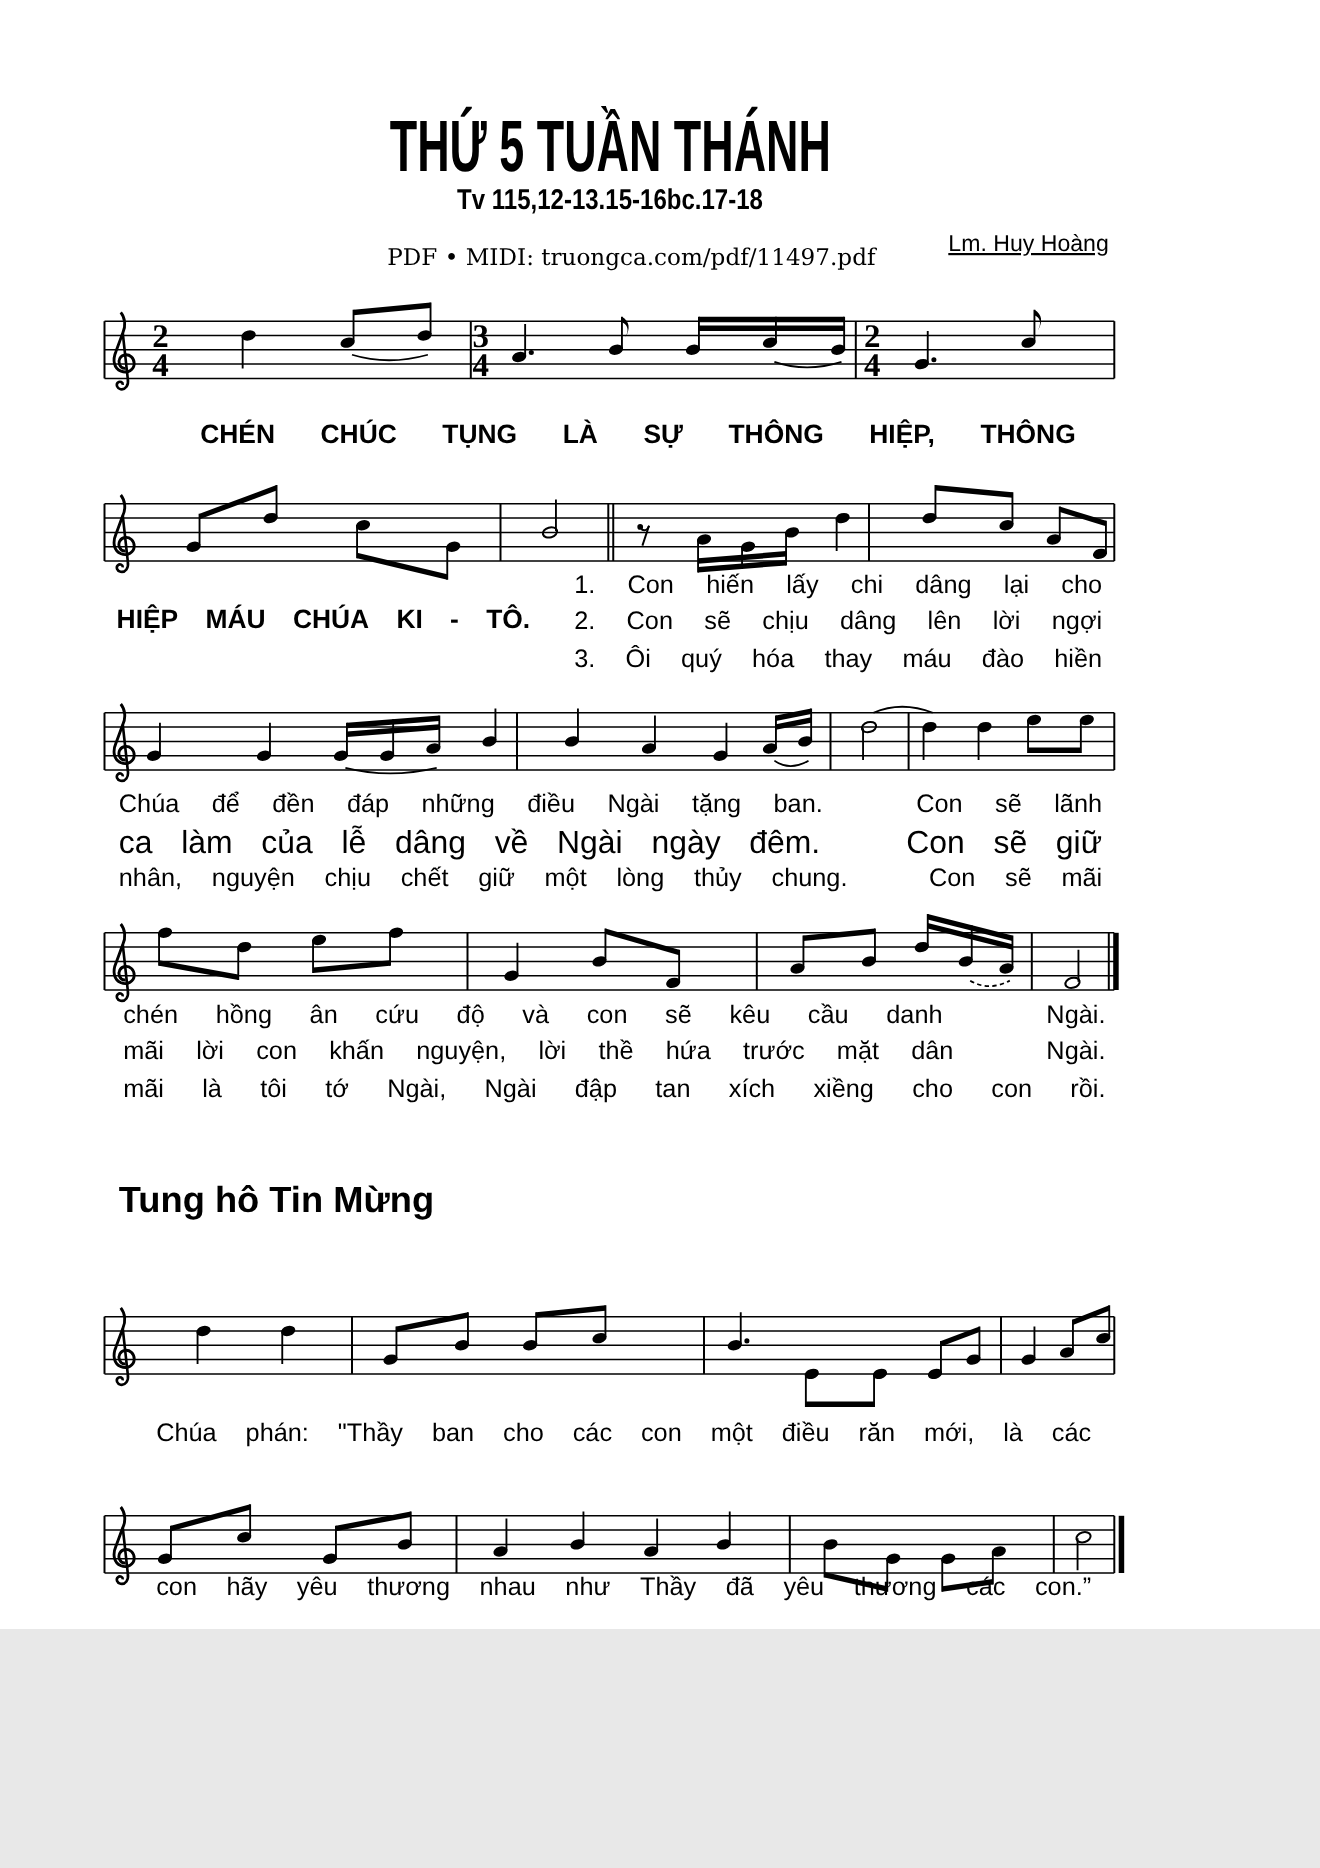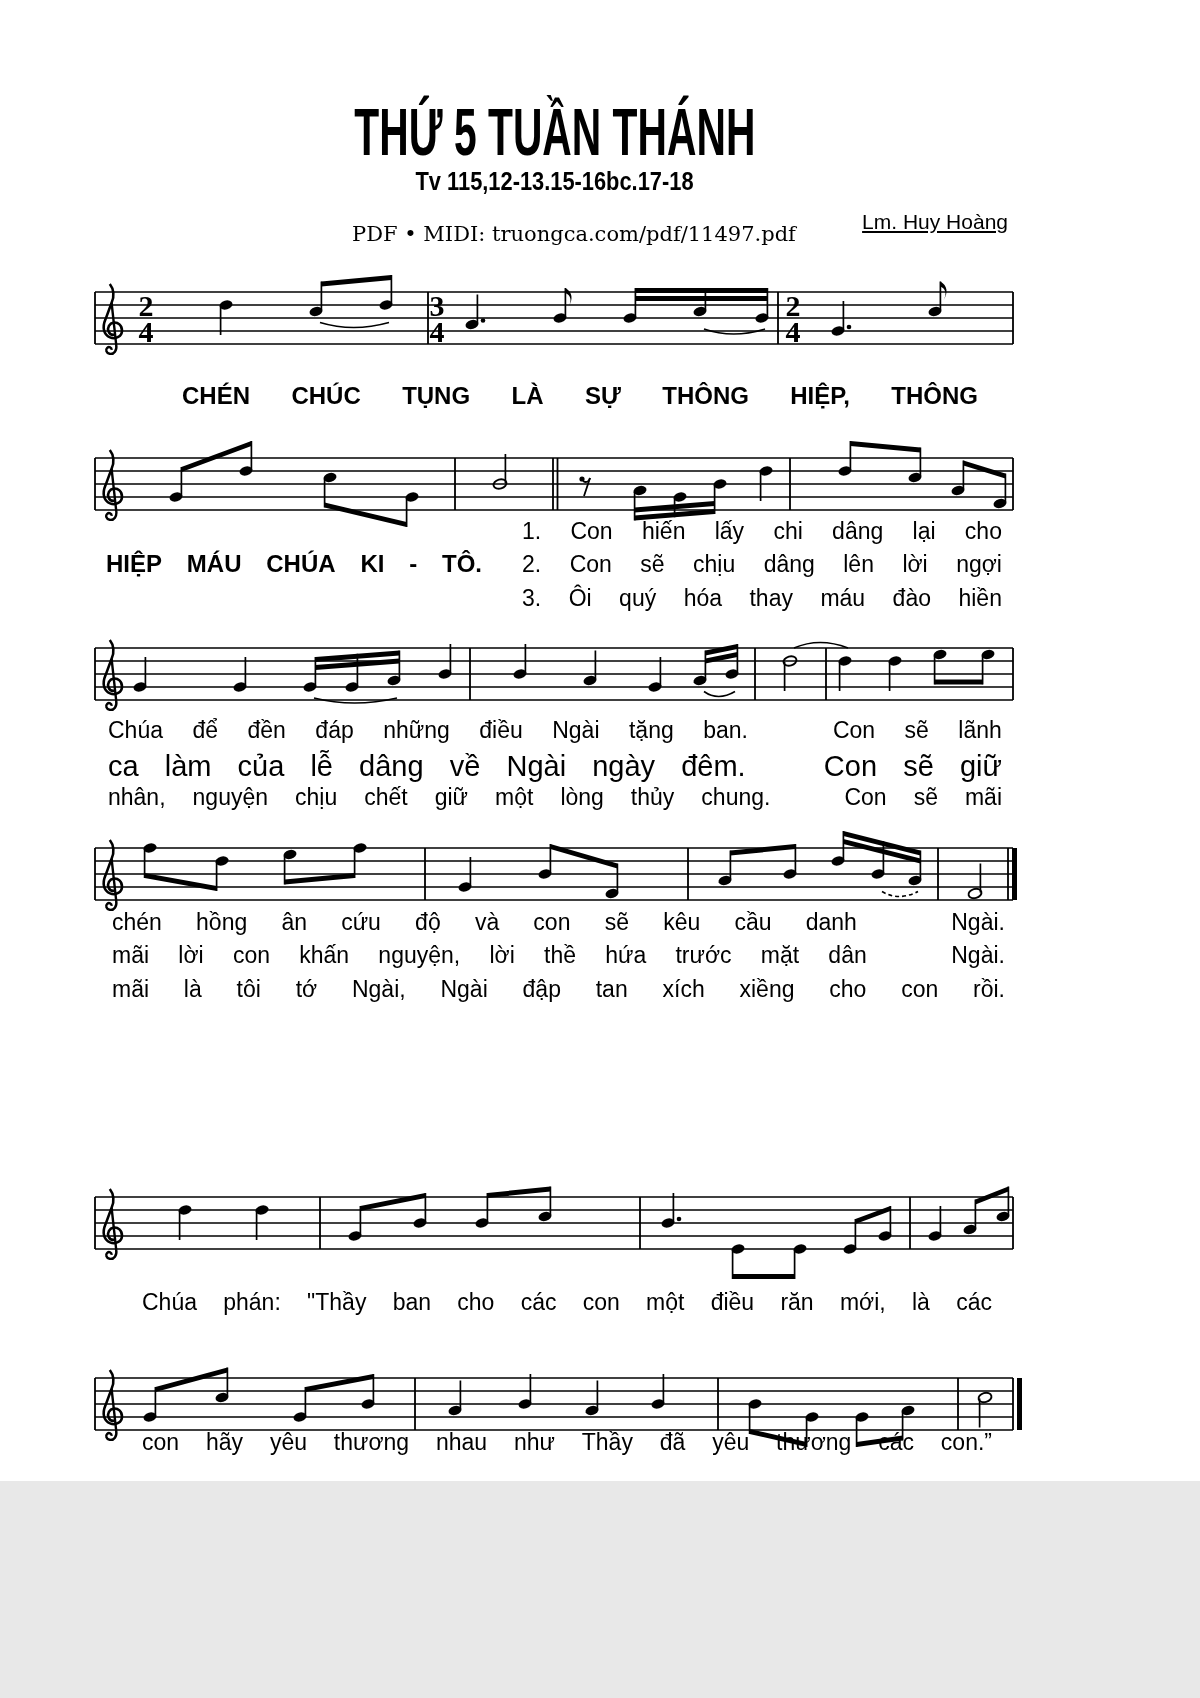--- a/index.html
+++ b/index.html
@@ -26,20 +26,21 @@
 
 <div id="page">
   <div class="abs" id="title-wrap">
     <span id="title">THỨ 5 TUẦN THÁNH</span>
   </div>
   <div class="abs" id="subtitle-wrap">
     <span id="subtitle">Tv 115,12-13.15-16bc.17-18</span>
   </div>
   <div class="abs" id="meta-wrap">PDF • MIDI: truongca.com/pdf/11497.pdf</div>
   <div class="abs" id="author">Lm. Huy Hoàng</div>
+  <div class="abs" id="section-heading">Tung hô Tin Mừng</div>
   <div id="score">
       <div class="lyrics-row" style="left: 182px; top: 383px; width: 796px; font-size: 24px; font-weight: bold;">
         <span>CHÉN</span>
         <span>CHÚC</span>
         <span>TỤNG</span>
         <span>LÀ</span>
         <span>SỰ</span>
         <span>THÔNG</span>
         <span>HIỆP,</span>
         <span>THÔNG</span>

